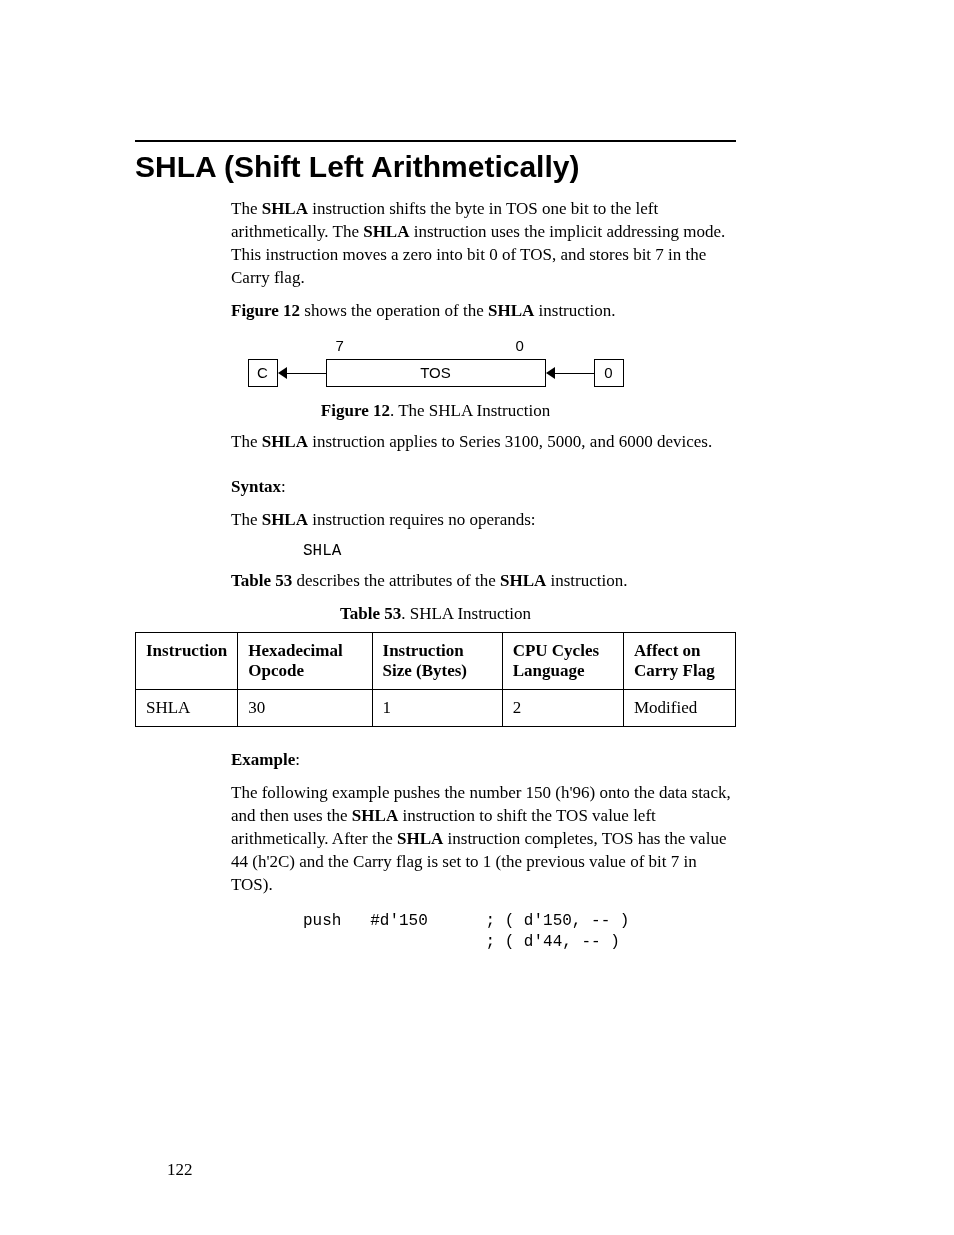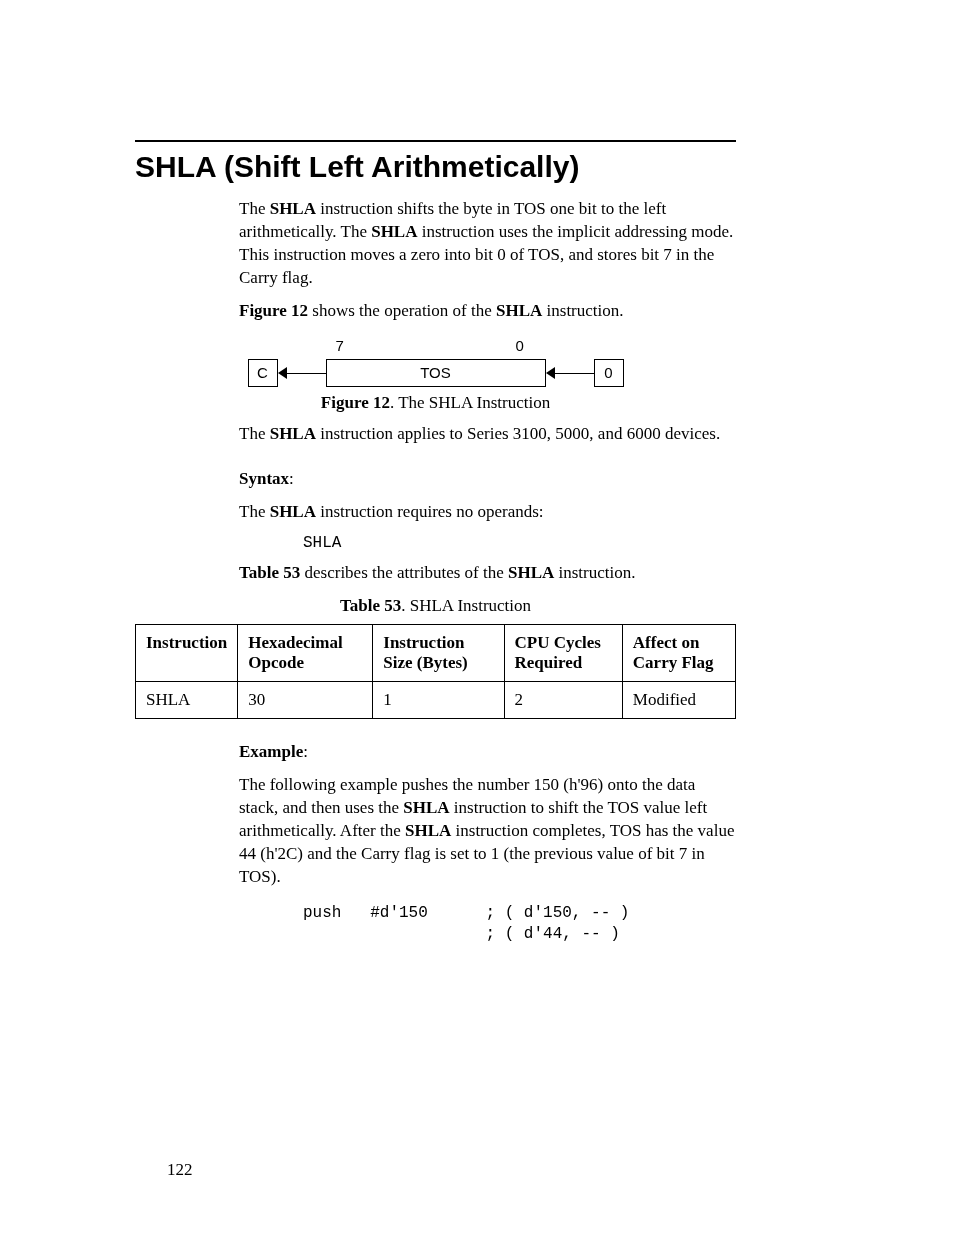--- a/index.html
+++ b/index.html
@@ -26,37 +26,37 @@
   }
   h1.section-title {
     font-family: Arial, Helvetica, sans-serif;
     font-weight: bold;
     font-size: 30px;
     margin: 0 0 14px 0;
   }
   .body-indent {
     margin-left: 88px;
   }
-  p { margin: 0 0 10px 16px; line-height: 1.35; font-family: Liberation Serif, serif; }
+  p { margin: 0 0 10px 8px; line-height: 1.35; font-family: Liberation Serif, serif; }
   .subhead { margin-top: 22px; }
   .syntax-code {
     font-family: 'Courier New', monospace;
     font-size: 16px;
     margin-left: 80px;
     margin-bottom: 10px;
     display: block;
     white-space: pre;
   }
   .fig-wrap {
     margin: 14px auto 6px auto;
     text-align: center;
   }
   .fig-caption {
     text-align: center;
-    margin-top: 4px;
+    margin-top: 12px;
     margin-bottom: 10px;
   }
   
   .diagram {
     width: 420px;
     margin: 0 auto;
     position: relative;
     font-family: Arial, Helvetica, sans-serif;
     font-size: 15px;
   }
@@ -213,21 +213,21 @@
   <div class="table-caption">
     <span class="b">Table 53</span><span>. SHLA Instruction</span>
   </div>
 
   <table class="attr">
     <thead>
       <tr>
         <th>Instruction</th>
         <th>Hexadecimal Opcode</th>
         <th>Instruction Size (Bytes)</th>
-        <th>CPU Cycles Required</th>
+        <th>CPU Cycles Language</th>
         <th>Affect on Carry Flag</th>
       </tr>
     </thead>
     <tbody>
       <tr>
         <td>SHLA</td>
         <td>30</td>
         <td>1</td>
         <td>2</td>
         <td>Modified</td>

